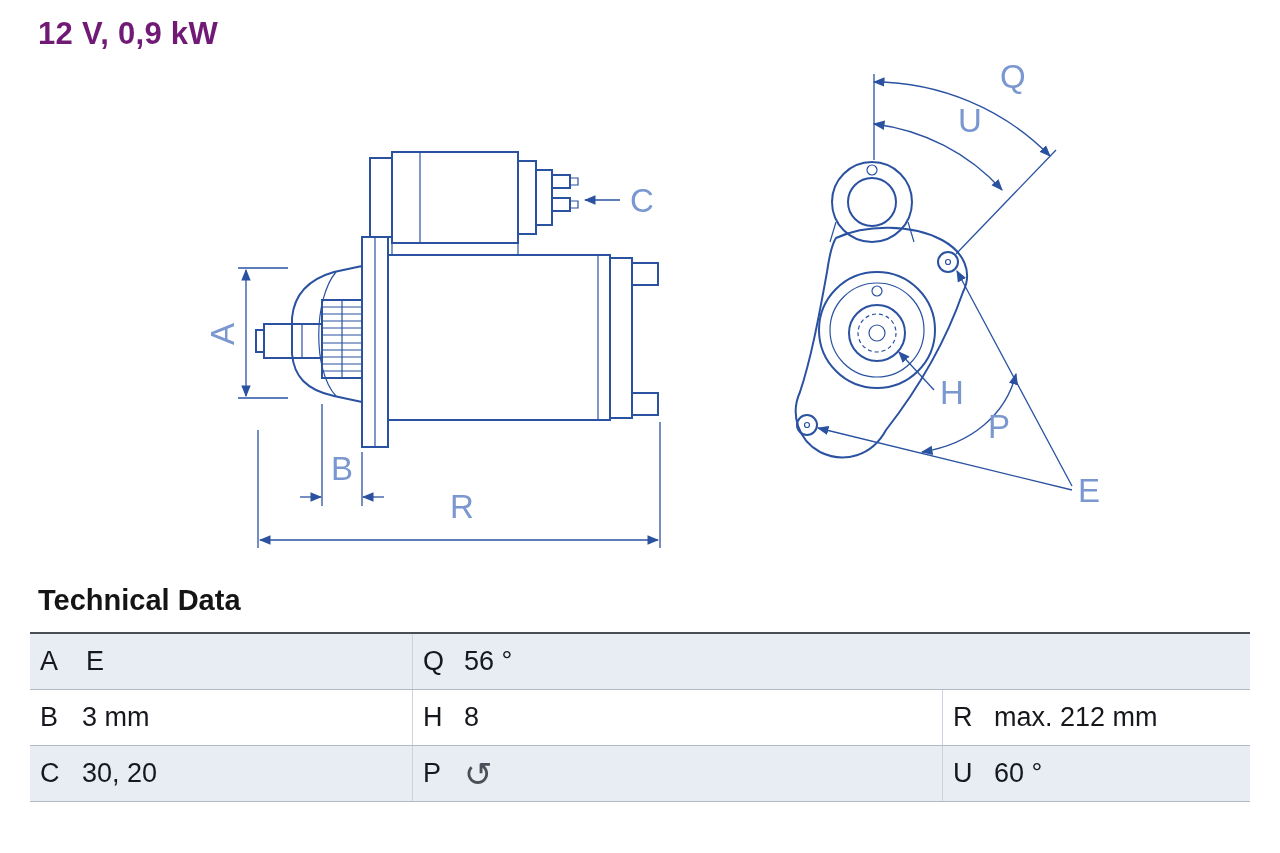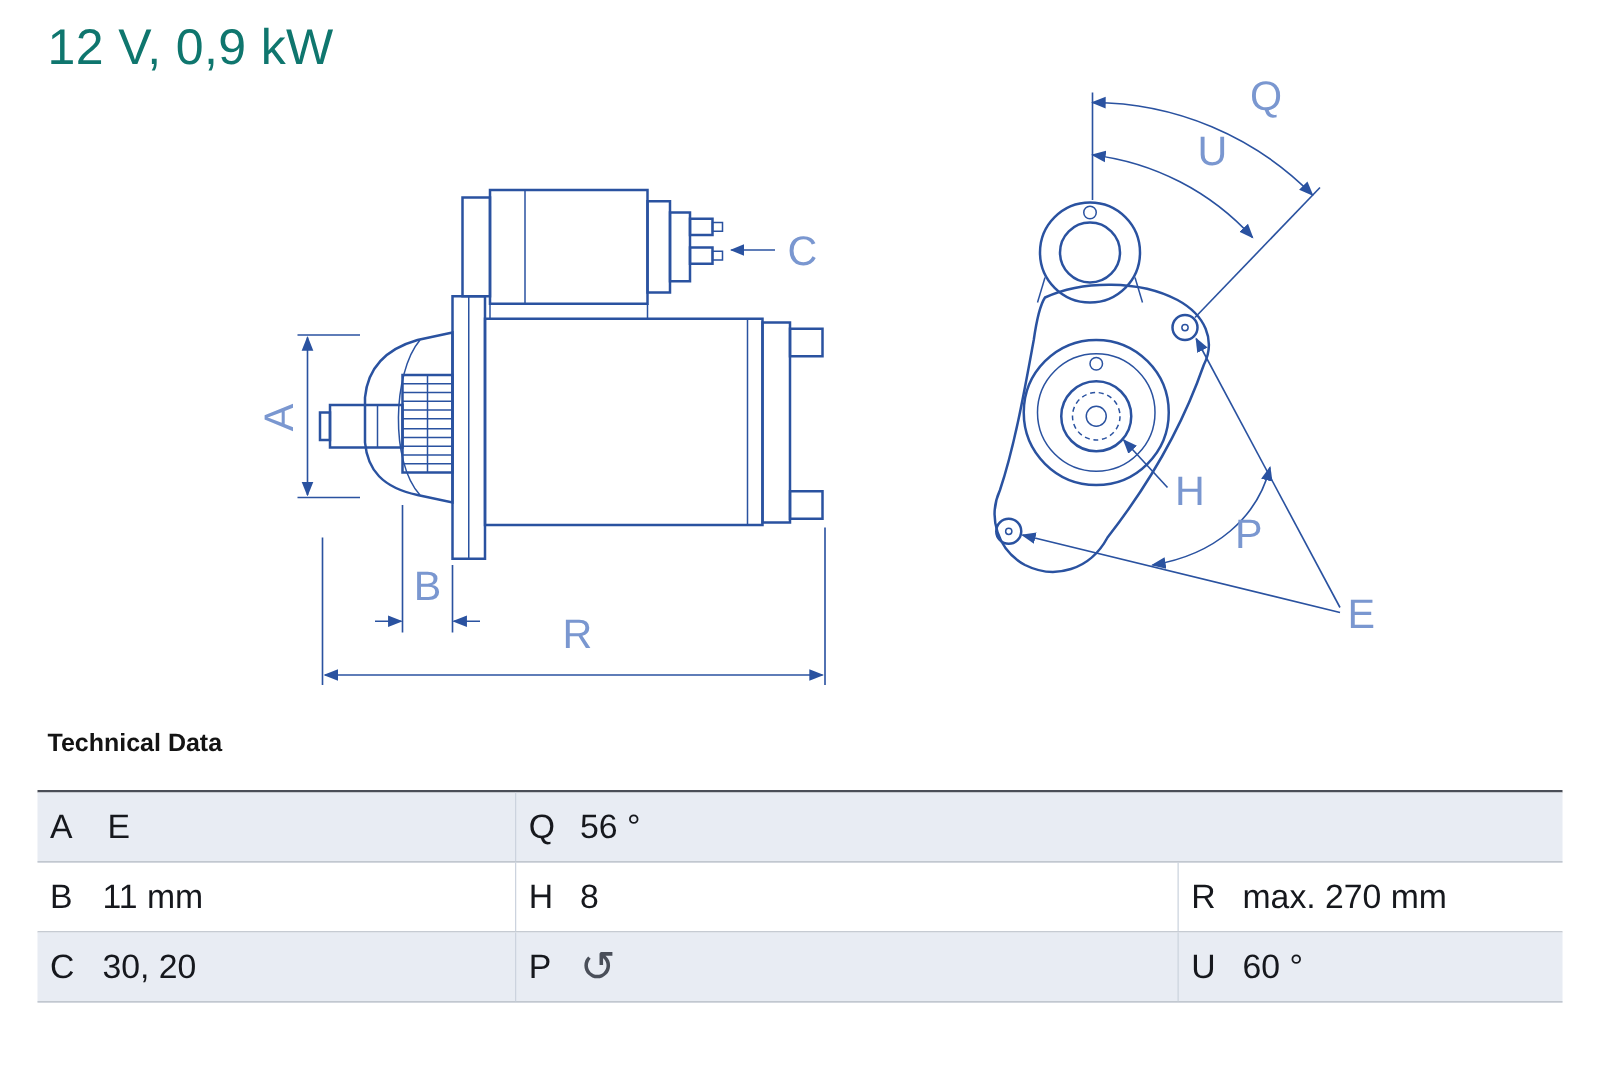--- a/index.html
+++ b/index.html
@@ -2,31 +2,31 @@
 <html><head>
 <meta charset="utf-8">
 <style>
   html,body{margin:0;padding:0;}
   body{
     width:1280px;height:853px;background:#ffffff;position:relative;overflow:hidden;
     font-family:"Liberation Sans", sans-serif;
   }
   .page-title{
     position:absolute;left:38px;top:16px;
-    font-size:40px;font-weight:400;color:#0f766e;letter-spacing:.3px;
+    font-size:31px;font-weight:700;color:#701a75;letter-spacing:.3px;
   }
   svg.drawing{position:absolute;left:0;top:0;}
   svg.drawing *{vector-effect:non-scaling-stroke;}
   .outline{fill:none;stroke:#2a52a0;stroke-width:2;}
   .thin{fill:none;stroke:#2a52a0;stroke-width:1.2;}
   .dim{fill:none;stroke:#2a52a0;stroke-width:1.3;}
   .dimlabel{fill:#7a97d0;font-size:33px;font-family:"Liberation Sans",sans-serif;}
   .tech-heading{
     position:absolute;left:38px;top:584px;
-    font-size:20px;font-weight:700;color:#141414;
+    font-size:29px;font-weight:700;color:#141414;
   }
   .spec-table{
     position:absolute;left:30px;top:632px;width:1220px;
     border-top:2px solid #4a4e57;
   }
   .trow{
     display:grid;
     grid-template-columns:46px 336px 46px 484px 46px 262px;
     height:55px;
     border-bottom:1px solid #b4bac4;
@@ -190,25 +190,25 @@
 
 <div class="spec-table">
   <div class="trow shade">
     <div class="cell key">A</div>
     <div class="cell key">E</div>
     <div class="cell key">Q</div>
     <div class="cell val">56 °</div>
   </div>
   <div class="trow">
     <div class="cell key">B</div>
-    <div class="cell val">11 mm</div>
+    <div class="cell val">3 mm</div>
     <div class="cell key">H</div>
     <div class="cell val">8</div>
     <div class="cell key">R</div>
-    <div class="cell val">max. 270 mm</div>
+    <div class="cell val">max. 212 mm</div>
   </div>
   <div class="trow shade">
     <div class="cell key">C</div>
     <div class="cell val">30, 20</div>
     <div class="cell key">P</div>
     <div class="cell val">
       <span class="rot-icon">↺</span>
     </div>
     <div class="cell key">U</div>
     <div class="cell val">60 °</div>

